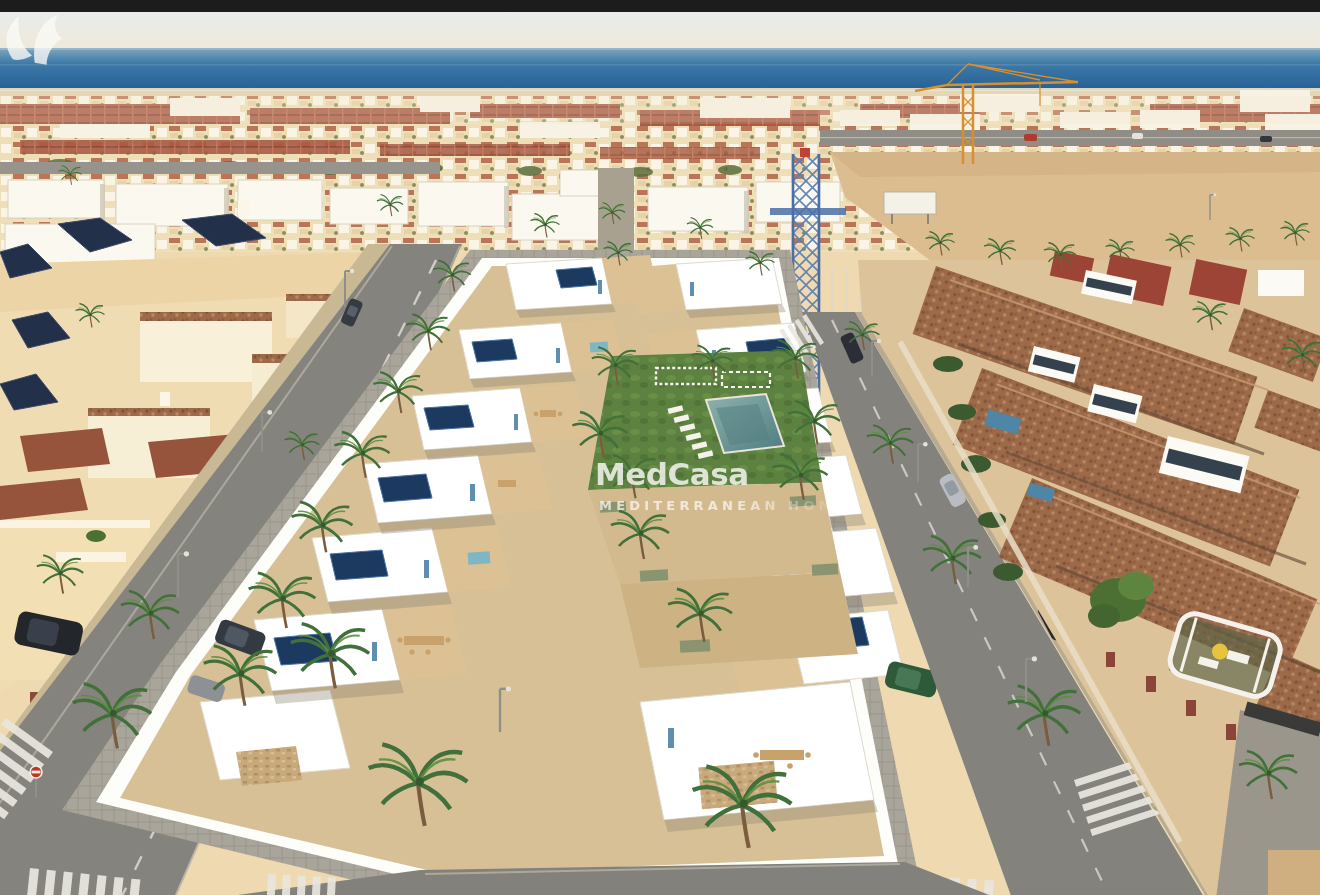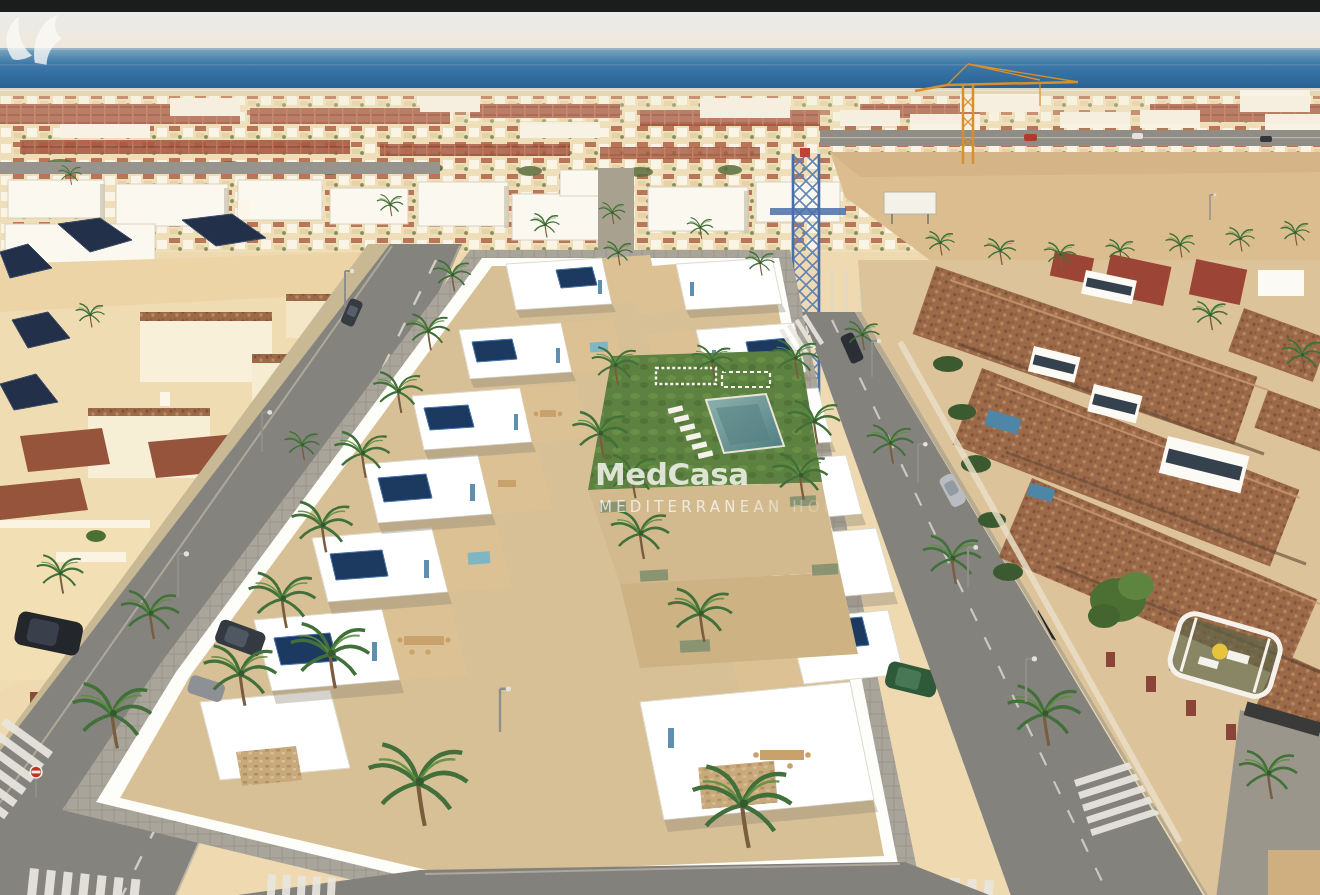--- a/index.html
+++ b/index.html
@@ -4,21 +4,21 @@
 <style>
   html,body{margin:0;padding:0;background:#1c1c1c;}
   .stage{position:relative;width:1320px;height:895px;margin:12px auto;overflow:hidden;
          font-family:"DejaVu Sans","Liberation Sans",sans-serif;background:var(--town_base,#eed9b0);}
   .stage svg{position:absolute;left:0;top:0;display:block;}
   
   .watermark{position:absolute;left:0;top:0;width:100%;height:100%;pointer-events:none;}
   .wm-icon{position:absolute;left:626px;top:394px;width:64px;height:56px;opacity:.85;}
   .wm-brand{position:absolute;left:595px;top:444px;font-size:31px;font-weight:700;
             letter-spacing:-.5px;color:var(--watermark_white,#fbfaf6);opacity:.82;white-space:nowrap;}
-  .wm-tagline{position:absolute;left:599px;top:486px;font-size:15px;font-weight:400;
+  .wm-tagline{position:absolute;left:599px;top:486px;font-size:13px;font-weight:700;
             letter-spacing:4.2px;color:var(--watermark_white,#fbfaf6);opacity:.74;white-space:nowrap;
             -webkit-mask-image:linear-gradient(90deg,#000 50%,rgba(0,0,0,0) 95%);
             mask-image:linear-gradient(90deg,#000 50%,rgba(0,0,0,0) 95%);}
 </style>
 </head>
 <body>
 
 <div class="stage">
 <svg width="1320" height="895" viewBox="0 0 1320 895">
   <defs>

